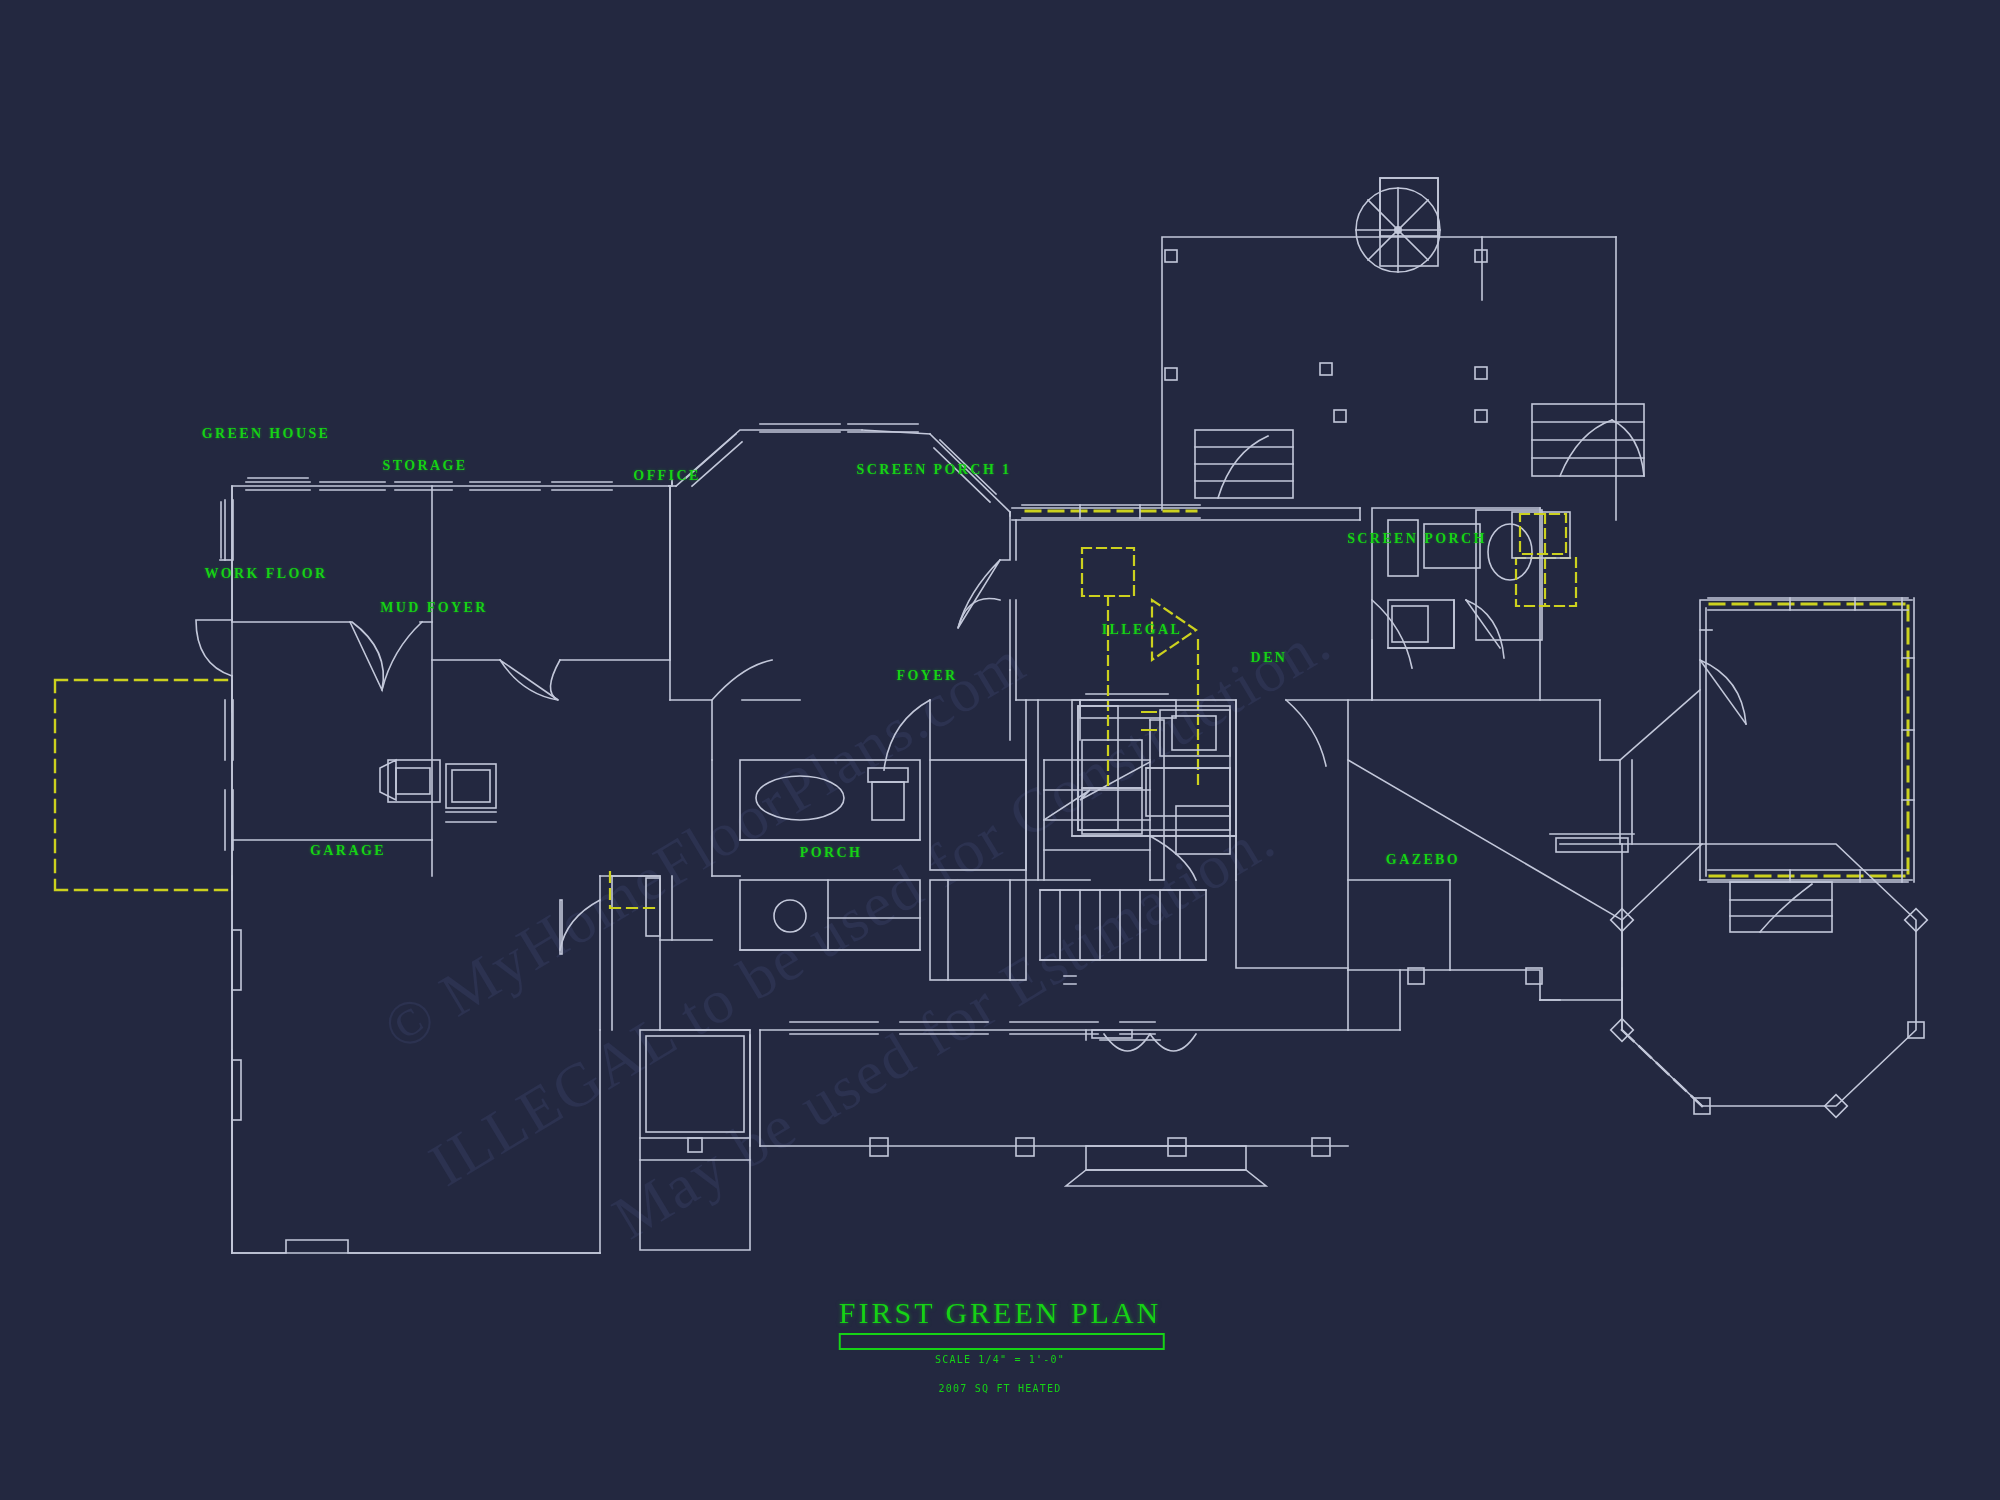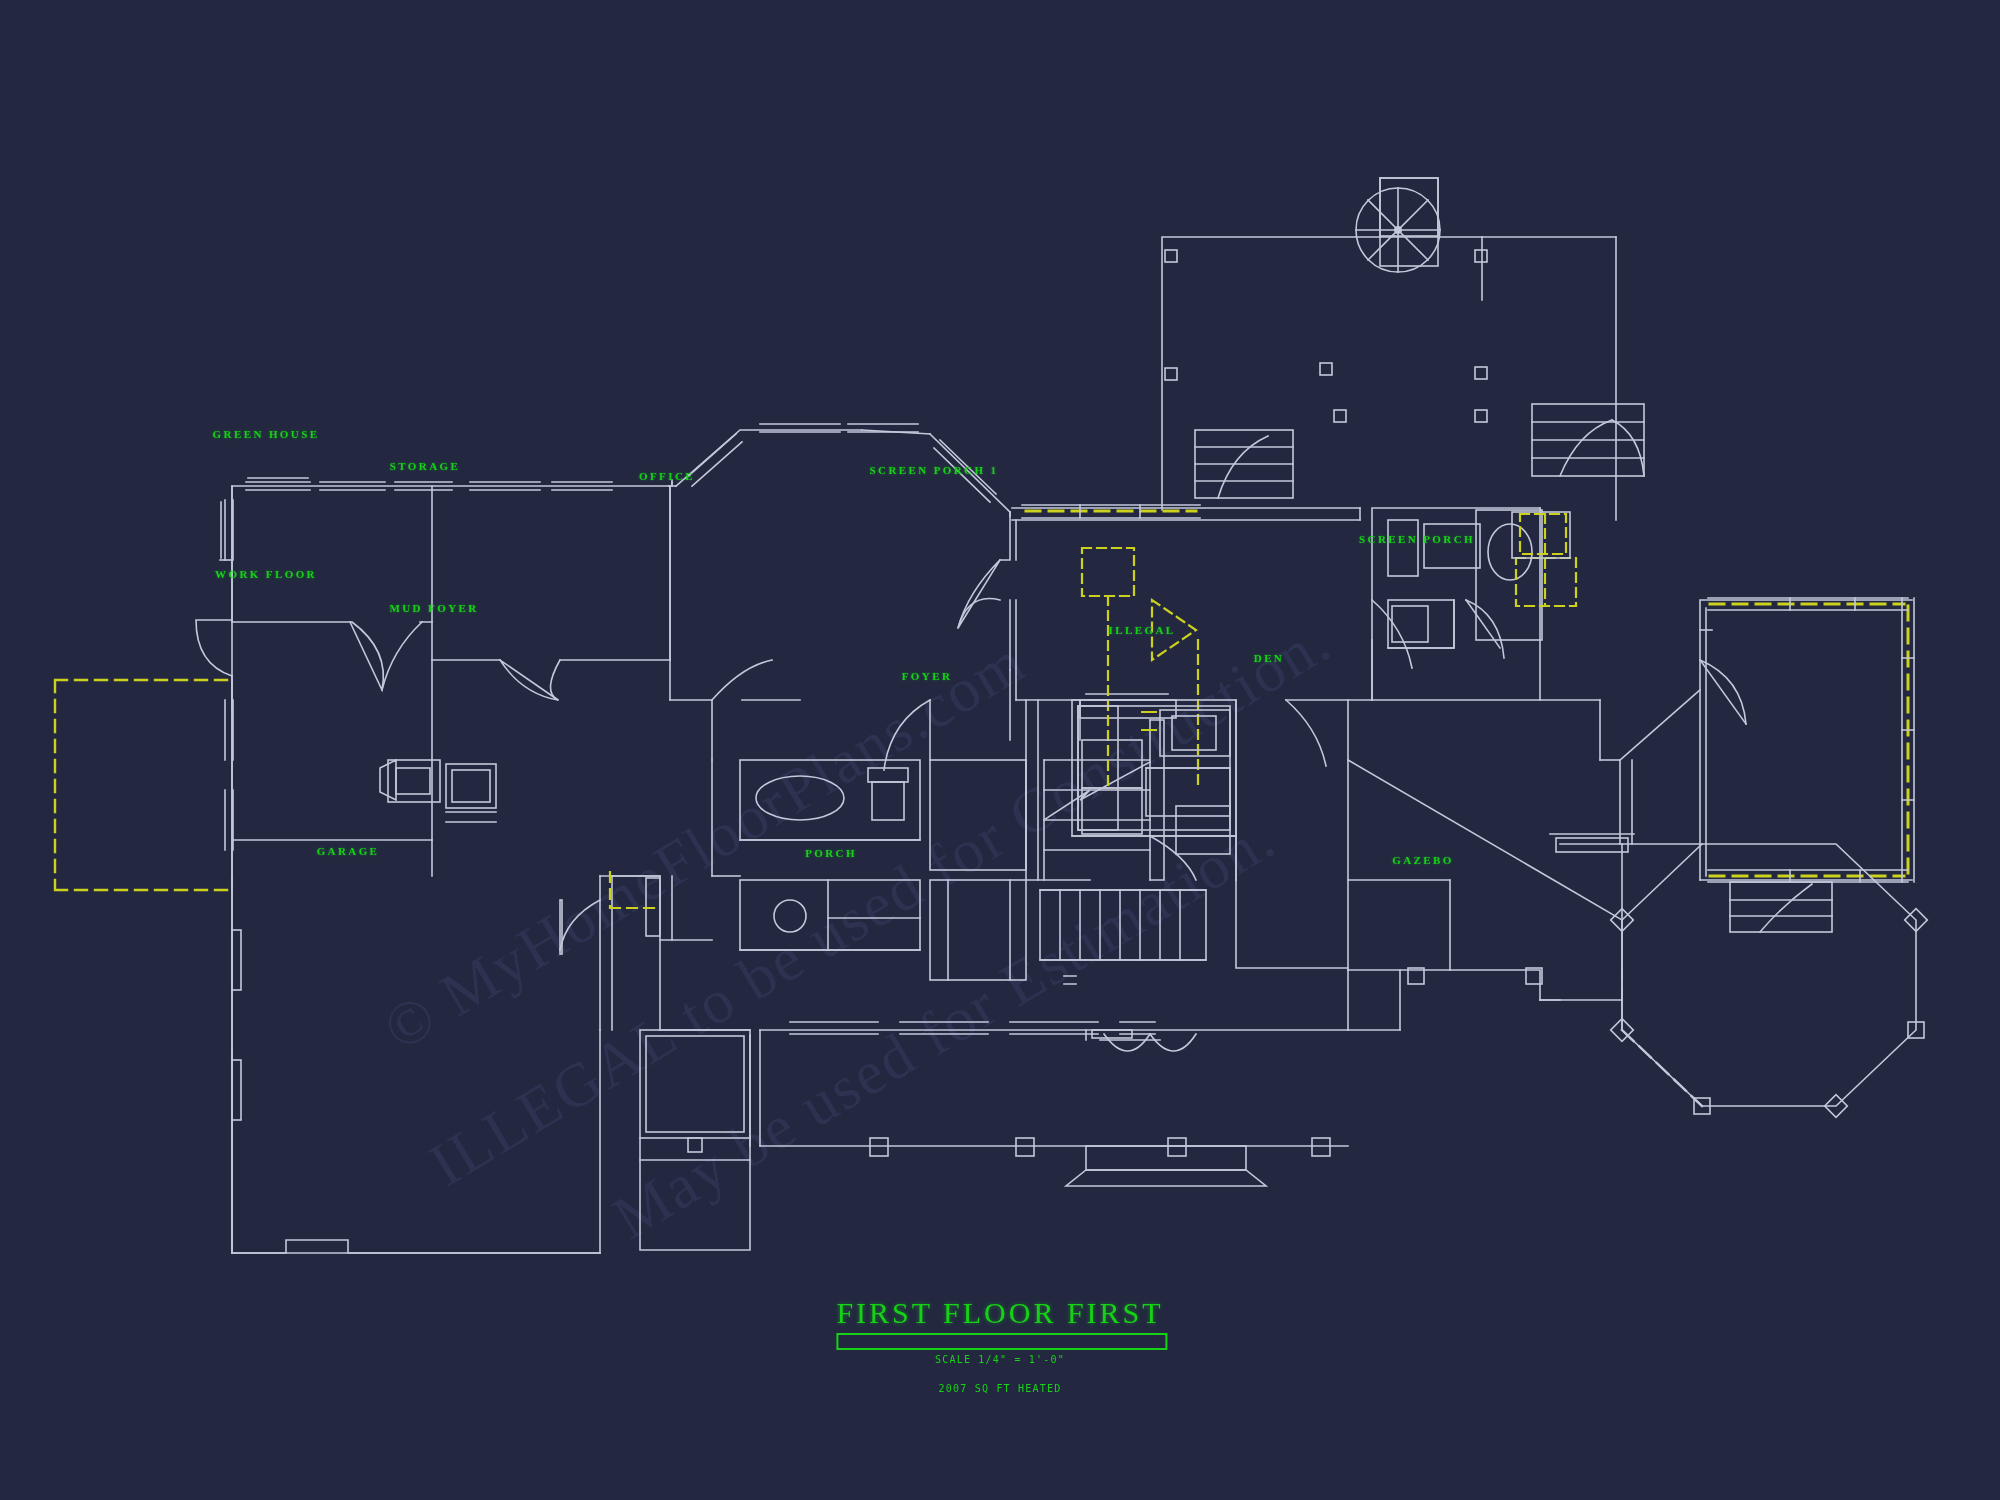--- a/index.html
+++ b/index.html
@@ -2,21 +2,21 @@
 <html><head>
 <meta charset="utf-8">
 <style>
   html,body{margin:0;padding:0;background:#232840;}
   body{width:2000px;height:1500px;overflow:hidden;font-family:"Liberation Serif",serif;}
   #stage{position:relative;width:2000px;height:1500px;background:#232840;}
   svg{position:absolute;left:0;top:0;}
   .wm{position:absolute;left:0;top:0;width:2000px;height:1500px;pointer-events:none;}
   .wmtext{font-family:"Liberation Serif",serif;fill:#2c3250;font-size:62px;letter-spacing:2px;}
   .room-label{position:absolute;color:#16d216;font-family:"Liberation Serif",serif;
-     font-weight:bold;font-size:11px;letter-spacing:2.4px;white-space:nowrap;
+     font-weight:bold;font-size:14px;letter-spacing:2.4px;white-space:nowrap;
      transform:translate(-50%,-50%);text-shadow:0 0 3px rgba(22,210,22,.45);}
   .title-wrap{position:absolute;left:50%;top:1296px;transform:translateX(-50%);text-align:center;}
   .title-main{color:#16d216;font-family:"Liberation Serif",serif;font-size:30px;
      letter-spacing:3px;text-shadow:0 0 4px rgba(22,210,22,.5);white-space:nowrap;}
   .title-bar{height:13px;border:2px solid #16d216;margin-top:3px;width:100%;}
   .title-sub{color:#16d216;font-family:"DejaVu Sans Mono",monospace;font-size:10px;
      letter-spacing:1.2px;margin-top:4px;line-height:1.25;}
 </style>
 </head>
 <body>
@@ -388,19 +388,19 @@
   <div class="room-label" style="left:266px;top:574px">WORK FLOOR</div>
   <div class="room-label" style="left:434px;top:608px">MUD FOYER</div>
   <div class="room-label" style="left:1142px;top:630px">ILLEGAL</div>
   <div class="room-label" style="left:1269px;top:658px">DEN</div>
   <div class="room-label" style="left:927px;top:676px">FOYER</div>
   <div class="room-label" style="left:348px;top:851px">GARAGE</div>
   <div class="room-label" style="left:831px;top:853px">PORCH</div>
   <div class="room-label" style="left:1423px;top:860px">GAZEBO</div>
 
   <div class="title-wrap">
-    <div class="title-main">FIRST FLOOR FIRST</div>
+    <div class="title-main">FIRST GREEN PLAN</div>
     <div class="title-bar"></div>
     <div class="title-sub">SCALE  1/4" = 1'-0"</div>
     <div class="title-sub" style="margin-top:16px">2007  SQ FT HEATED</div>
   </div>
 
 </div>
 
 </body></html>

